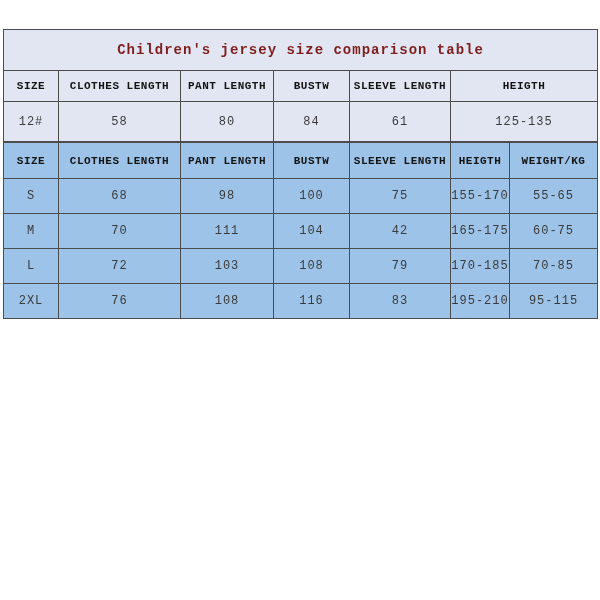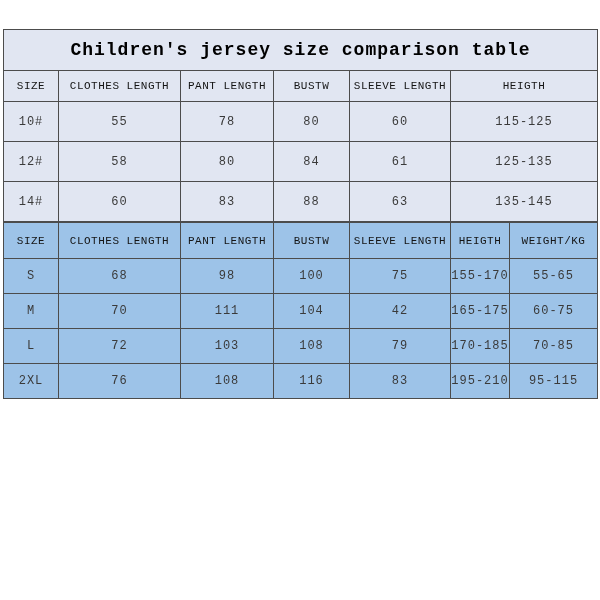--- a/index.html
+++ b/index.html
@@ -33,30 +33,30 @@
   table.size-table td {
     border: 1px solid #4c4c4c;
     background: var(--fill);
     text-align: center;
     vertical-align: middle;
     padding: 0;
     overflow: hidden;
     white-space: nowrap;
   }
   .title-cell {
-    font-size: 18px;
+    font-size: 14px;
     font-weight: bold;
     letter-spacing: 1px;
-    color: #000000;
+    color: #7f1d1d;
   }
   .t-children .title-row  { height: 41px; }
   .t-adult    .title-row  { height: 40px; }
   .header-row th {
     font-size: 11px;
-    font-weight: normal;
+    font-weight: bold;
     letter-spacing: 0.5px;
     color: #141414;
   }
   .t-children .header-row { height: 31px; }
   .t-adult    .header-row { height: 36px; }
   tbody td {
     font-size: 12px;
     letter-spacing: 1px;
     color: #3a3a3a;
   }
@@ -86,42 +86,26 @@
             <th>SIZE</th>
             <th>CLOTHES LENGTH</th>
             <th>PANT LENGTH</th>
             <th>BUSTW</th>
             <th>SLEEVE LENGTH</th>
             <th>HEIGTH</th>
           </tr>
       </thead>
       <tbody>
           <tr>
-            <td>10#</td>
-            <td>55</td>
-            <td>78</td>
-            <td>80</td>
-            <td>60</td>
-            <td>115-125</td>
-          </tr>
-          <tr>
             <td>12#</td>
             <td>58</td>
             <td>80</td>
             <td>84</td>
             <td>61</td>
             <td>125-135</td>
-          </tr>
-          <tr>
-            <td>14#</td>
-            <td>60</td>
-            <td>83</td>
-            <td>88</td>
-            <td>63</td>
-            <td>135-145</td>
           </tr>
         </tbody>
     </table>
 
     <table class="size-table t-adult" style="--fill: #9dc3e8;">
       <colgroup>
         <col style="width:55px">
           <col style="width:122px">
           <col style="width:93px">
         <col style="width:76px">

